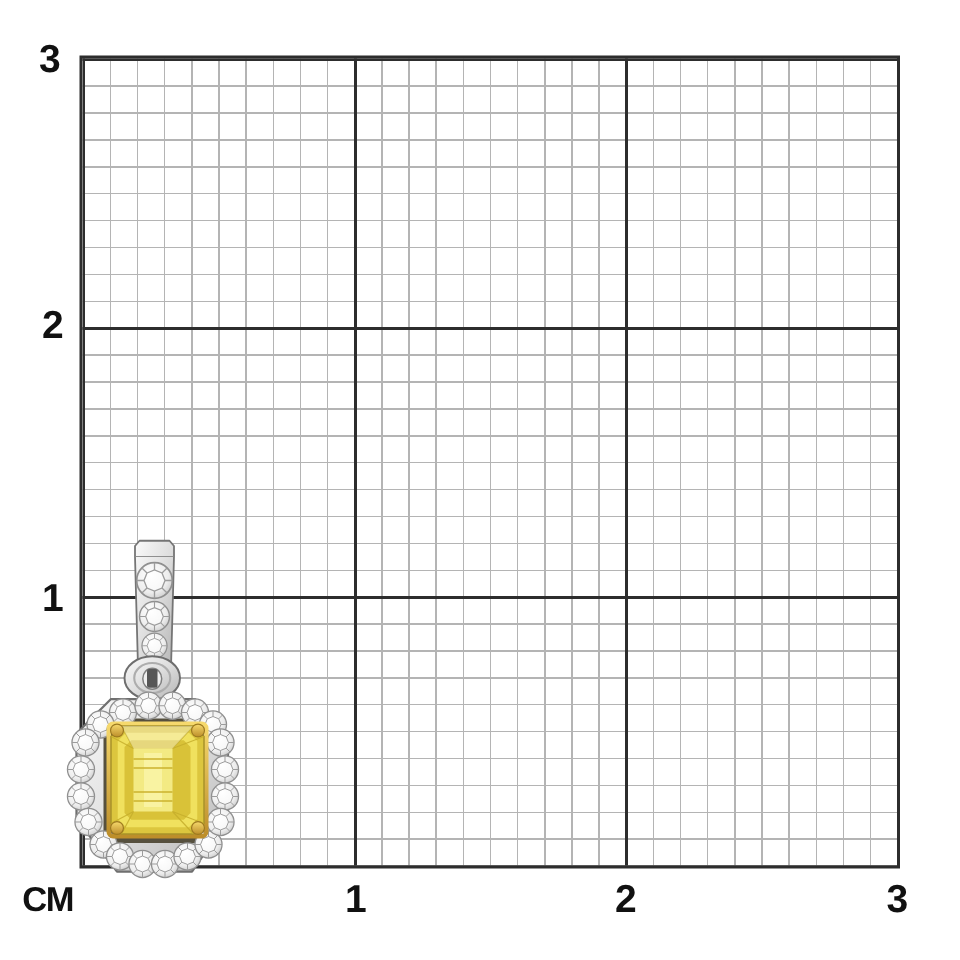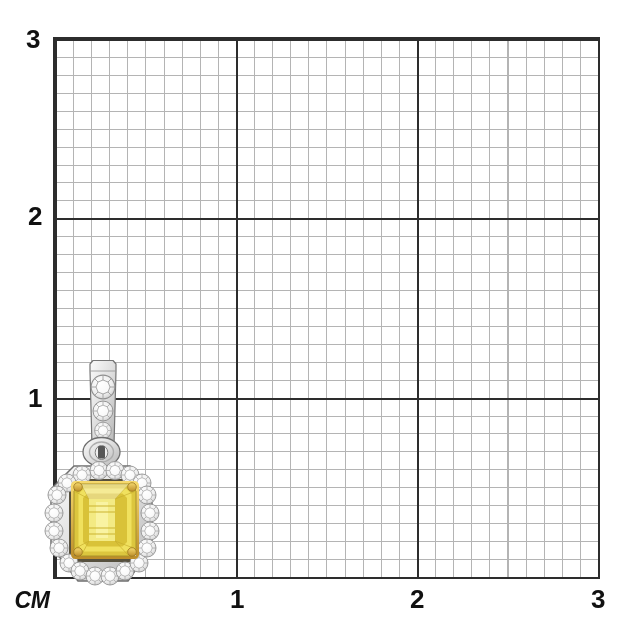--- a/index.html
+++ b/index.html
@@ -14,21 +14,21 @@
       repeating-linear-gradient(to right,#2d2d2d 0 2px,transparent 2px 181px),
       repeating-linear-gradient(to bottom,#2d2d2d 0 2px,transparent 2px 179.3px),
       repeating-linear-gradient(to right,#b4b4b4 0 1px,transparent 1px 18.1px),
       repeating-linear-gradient(to bottom,#b4b4b4 0 1px,transparent 1px 17.93px);
   }
   .lbl{
     position:absolute;transform:translate(-50%,-50%);
     font-weight:bold;color:#111;font-size:26px;line-height:1;
     letter-spacing:-0.5px;white-space:nowrap;
   }
-  .lbl.unit{font-size:23px;font-style:italic;}
+  .lbl.unit{font-size:23px;}
   .pendant{position:absolute;left:44px;top:356px;width:116px;height:234px;}
 </style>
 </head>
 <body>
 
 <div class="stage">
 
   <div class="grid"></div>
 
   <div class="lbl" style="left:33px;top:39px">3</div>

